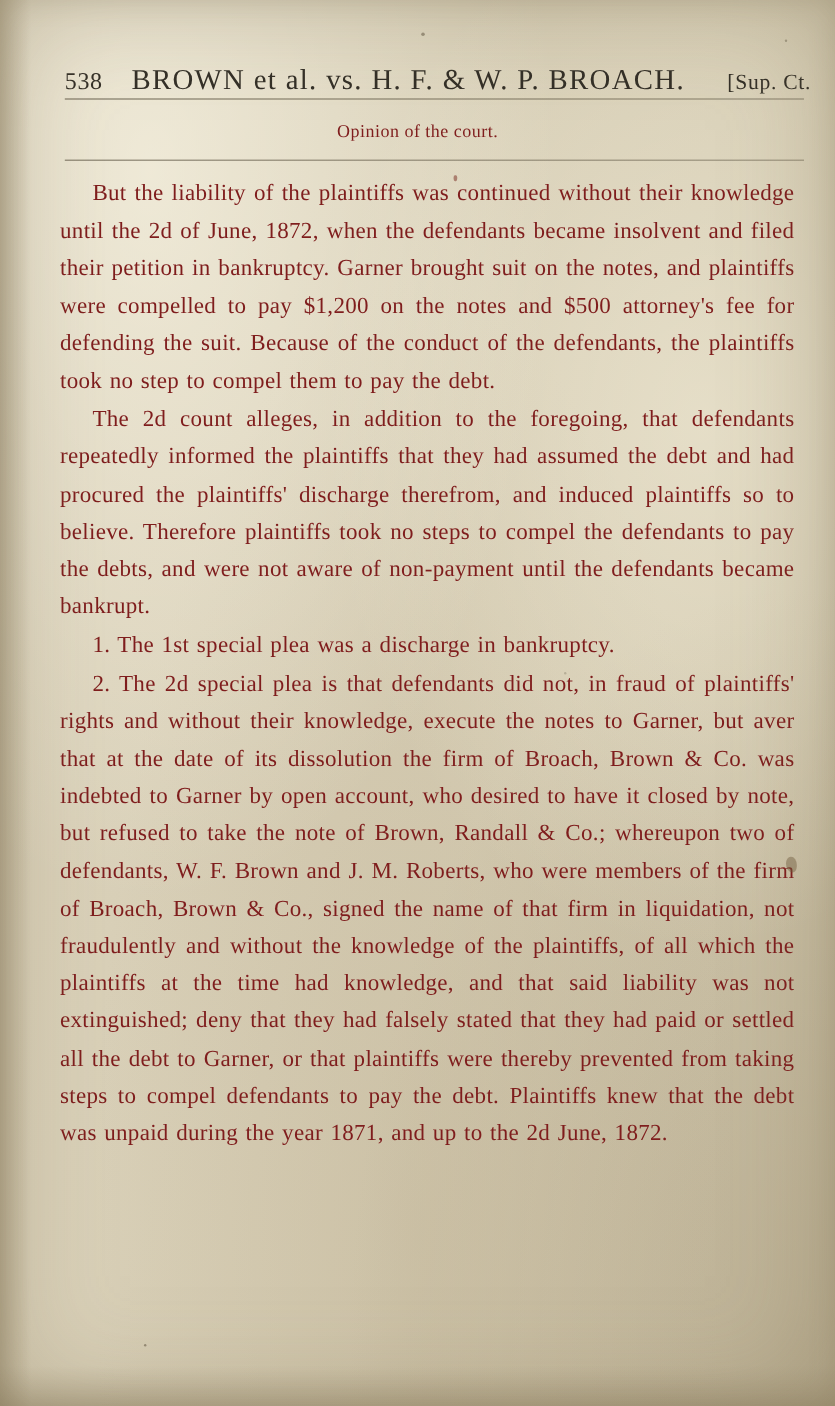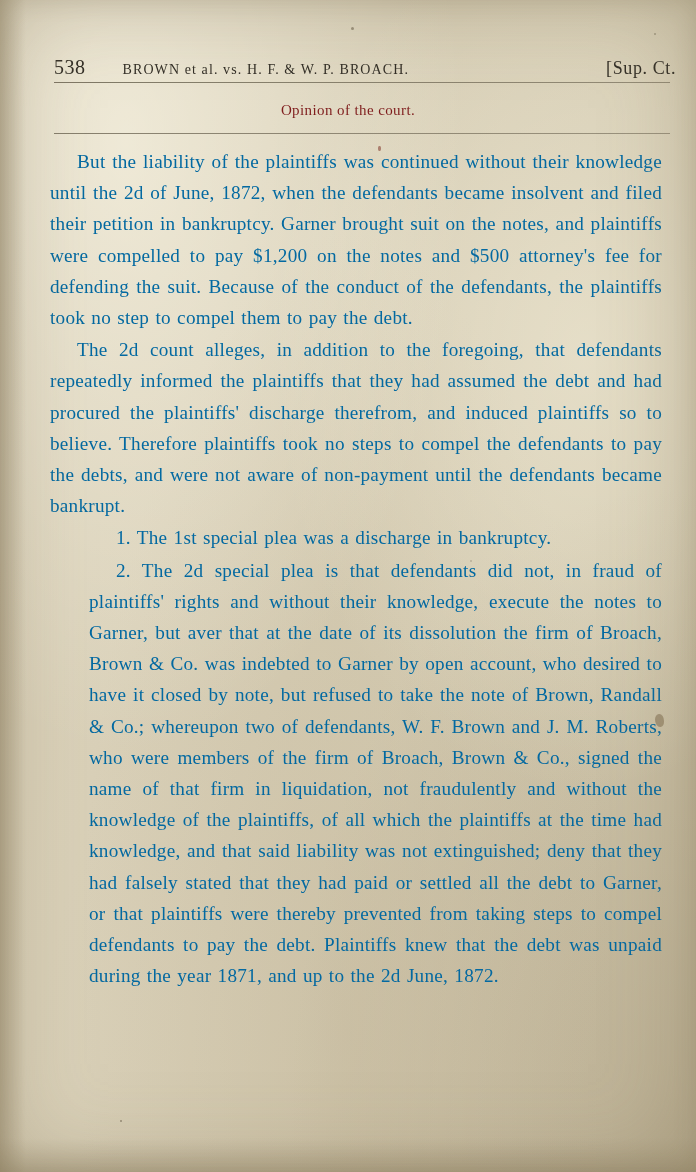--- a/index.html
+++ b/index.html
@@ -41,29 +41,28 @@
   
   .runhead {
     position: absolute;
     top: 42px;
     left: 54px;
     right: 20px;
     display: flex;
     align-items: baseline;
     white-space: nowrap;
     color: #332f27;
-    gap: 13px;
   }
   .folio {
     font-size: 20px;
     letter-spacing: 0.5px;
     margin-right: 24px;
   }
   .runtitle {
-    font-size: 14px;
+    font-size: 24px;
     letter-spacing: 1.1px;
   }
   .courtref {
     margin-left: auto;
     font-size: 18px;
     letter-spacing: 0.6px;
     padding-left: 14px;
     margin-top: 16px;
   }
   .rule1 {
@@ -101,28 +100,27 @@
     width: 612px;
   }
   p {
     margin: 0 0 1px 0;
     font-size: 19.2px;
     line-height: 31.2px;
     text-align: justify;
     text-justify: inter-word;
     letter-spacing: 0.25px;
     word-spacing: 1.2px;
-    color: #0369a1;
+    color: #7f1d1d;
   }
   p.indent {
     text-indent: 27px;
   }
   p.item {
     text-indent: 27px;
-    margin-left: 39px;
   }
 
   
   .speck {
     position: absolute;
     background: rgba(70,60,42,0.45);
     border-radius: 50%;
     pointer-events: none;
   }
   .s1 { width: 3px; height: 3px; left: 351px; top: 27px; }

